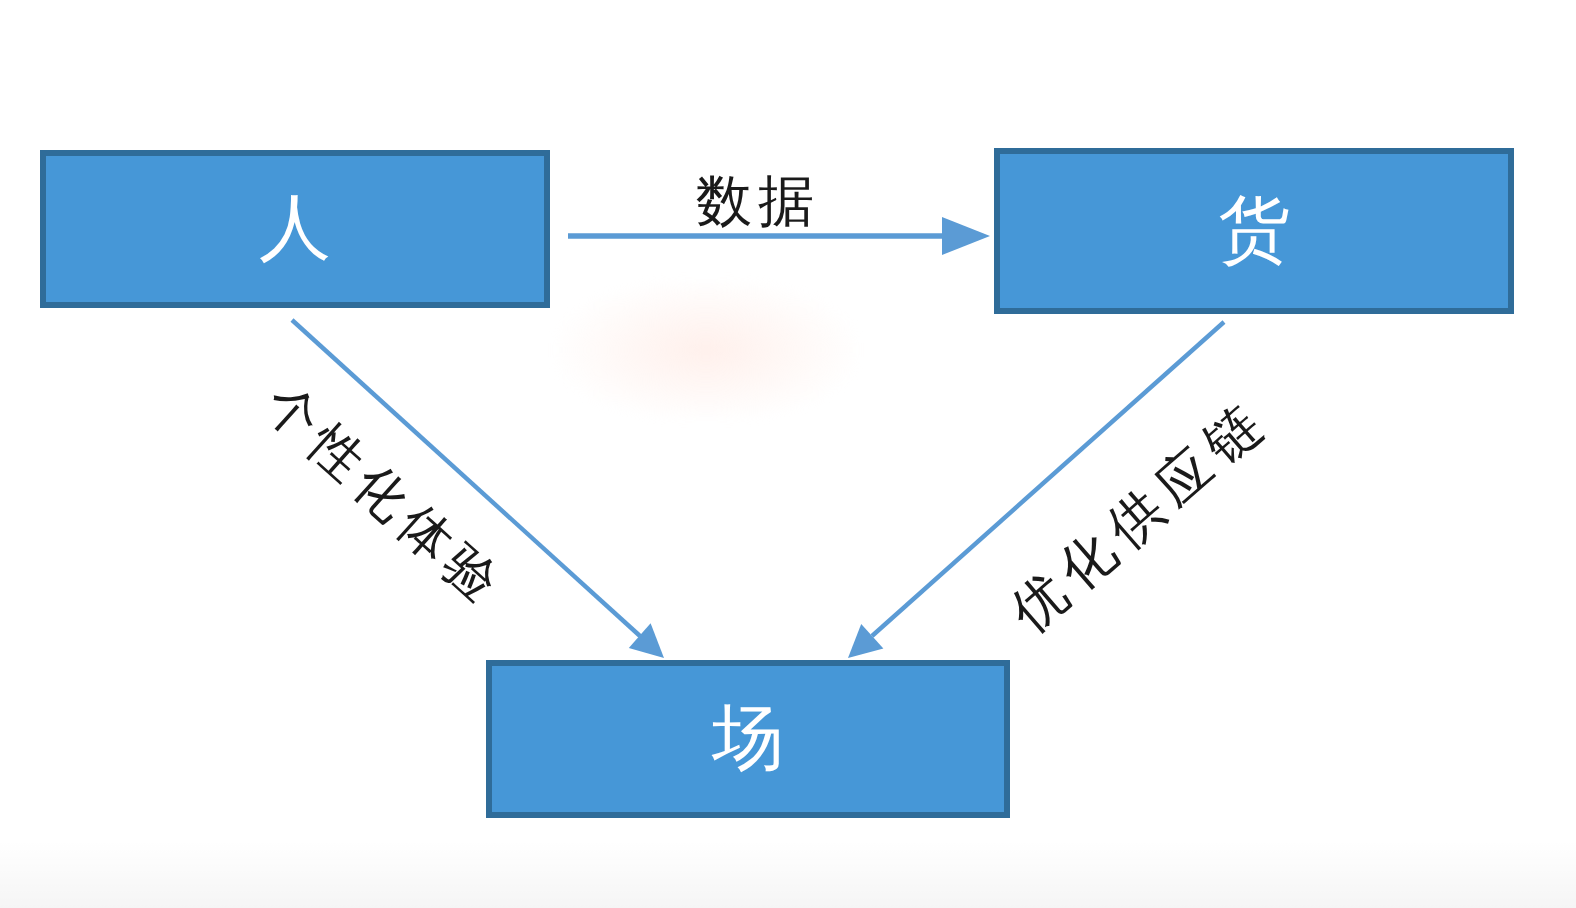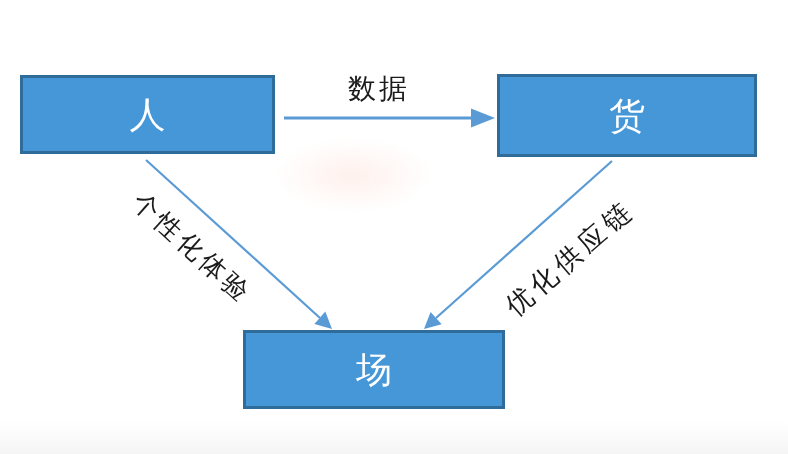--- a/index.html
+++ b/index.html
@@ -66,21 +66,21 @@
     font-size: 36px;
     line-height: 1;
   }
   .edge-label {
     position: absolute;
     color: var(--label-text);
     white-space: nowrap;
     transform: translate(-50%, -50%);
   }
   .label-data {
-    left: 379px; top: 89px;
+    left: 379px; top: 101px;
     font-size: 28px;
     letter-spacing: 3px;
   }
   .label-personalized {
     left: 192px; top: 248px;
     font-size: 26px;
     letter-spacing: 4px;
     transform: translate(-50%, -50%) rotate(42deg);
   }
   .label-supplychain {

